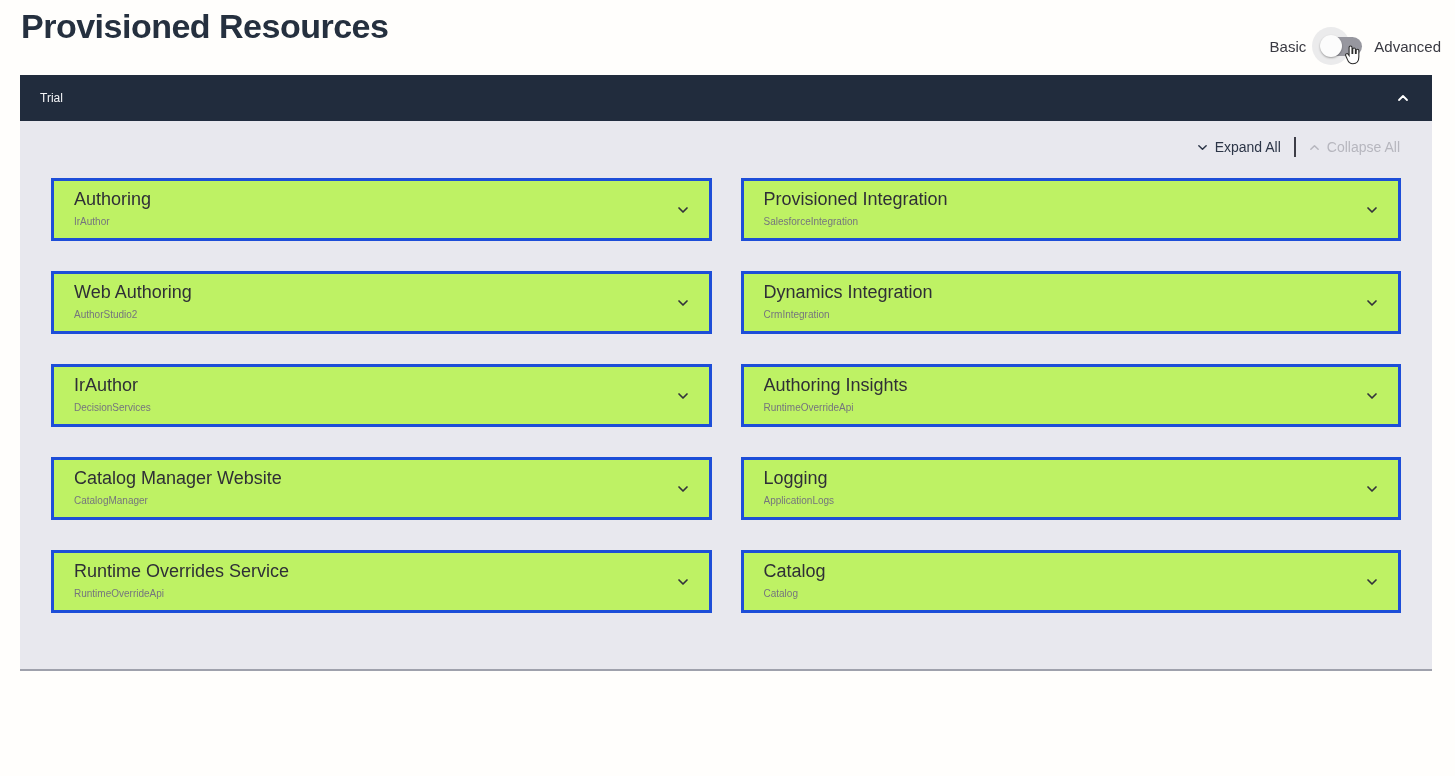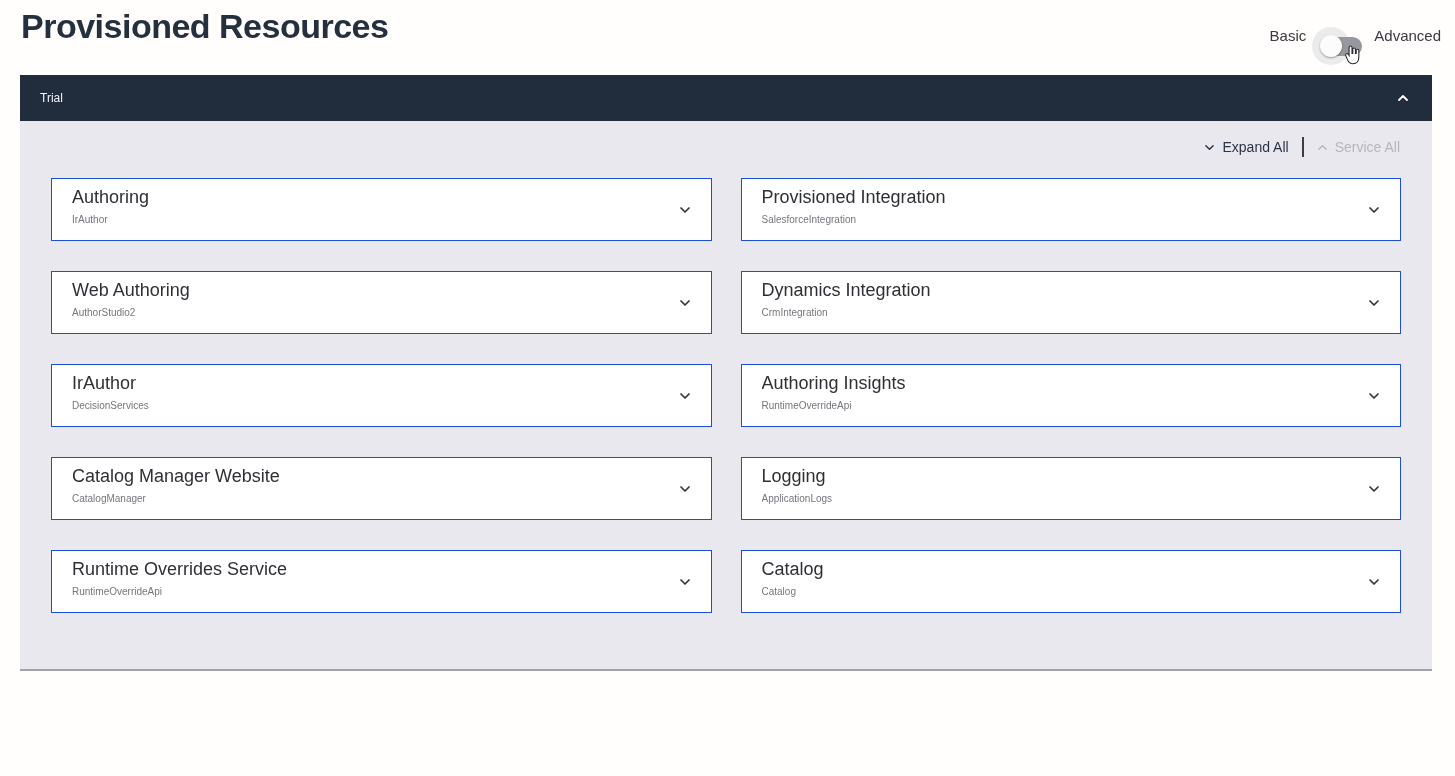--- a/index.html
+++ b/index.html
@@ -19,21 +19,21 @@
     position: absolute; left: 0; top: 0; right: 0; height: 71px;
     background: #fffefc;
   }
   .page-title {
     position: absolute; left: 21px; top: 7px;
     font-size: 34px; font-weight: 700; letter-spacing: -0.5px;
     color: #25303f;
   }
   .mode-toggle {
     position: absolute; top: 27px; right: 14px;
-    display: flex; gap: 8px;
+    display: flex; align-items: center; gap: 8px;
     font-size: 15px; color: #3a3a42;
   }
   .toggle-wrap {
     position: relative; width: 52px; height: 38px; cursor: pointer;
   }
   .toggle-halo {
     position: absolute; left: -2px; top: 0; width: 38px; height: 38px;
     border-radius: 50%; background: #ebebec;
   }
   .toggle-track {
@@ -75,22 +75,22 @@
   }
   .ctrl-btn.disabled { color: #b6b6be; cursor: default; }
   .ctrl-divider { width: 2px; height: 20px; background: #3d3d46; }
   .ctrl-btn svg { width: 11px; height: 11px; }
   .resource-grid {
     position: absolute; left: 31px; right: 31px; top: 57px;
     display: grid; grid-template-columns: 1fr 1fr;
     column-gap: 29px; row-gap: 30px;
   }
   .resource-card {
-    height: 63px; background: #ffffff;
-    border: 1px solid #1d4ed8;
+    height: 63px; background: #bef264;
+    border: 3px solid #1d4ed8;
     position: relative; cursor: pointer;
     padding: 8px 60px 0 20px;
   }
   .card-title {
     font-size: 18px; color: #2f2f36; font-weight: 400;
     white-space: nowrap; overflow: hidden;
   }
   .card-sub {
     font-size: 10px; color: #75757d; margin-top: 6px;
     white-space: nowrap; overflow: hidden;
@@ -136,21 +136,21 @@
       <svg viewBox="0 0 12 12">
         <polyline points="2,4 6,8 10,4" fill="none" stroke="#2c3547" stroke-width="1.6" stroke-linecap="round" stroke-linejoin="round"></polyline>
       </svg>
       <span>Expand All</span>
     </button>
     <span class="ctrl-divider"></span>
     <button class="ctrl-btn disabled">
       <svg viewBox="0 0 12 12">
         <polyline points="2,8 6,4 10,8" fill="none" stroke="#b6b6be" stroke-width="1.6" stroke-linecap="round" stroke-linejoin="round"></polyline>
       </svg>
-      <span>Service All</span>
+      <span>Collapse All</span>
     </button>
   </div>
 
   <div class="resource-grid">
   <div class="resource-card">
     <div class="card-title">Authoring</div>
     <div class="card-sub">IrAuthor</div>
     <svg class="card-chevron" viewBox="0 0 16 16">
       <polyline points="4,6 8,10 12,6" fill="none" stroke="#33333b" stroke-width="1.7" stroke-linecap="round" stroke-linejoin="round"></polyline>
     </svg>

